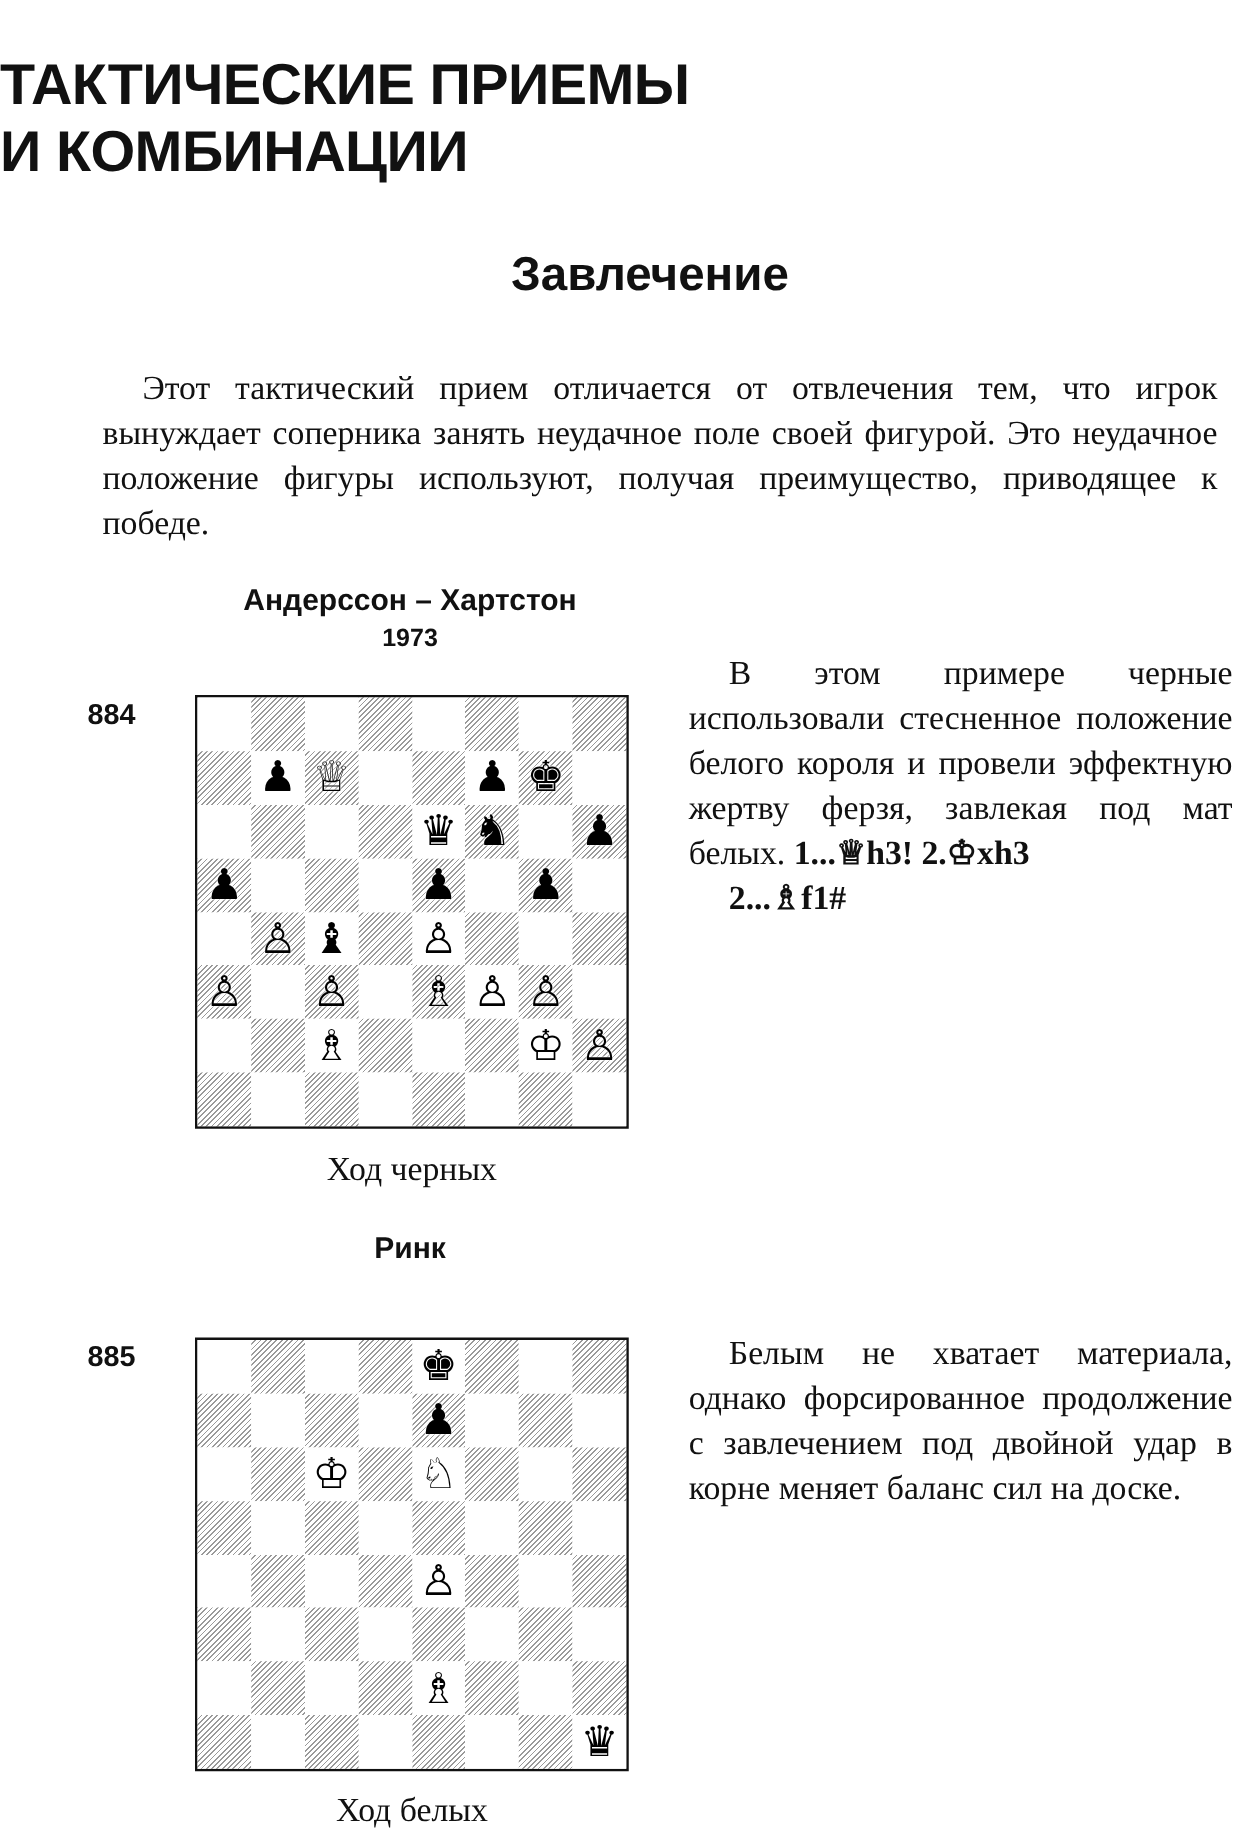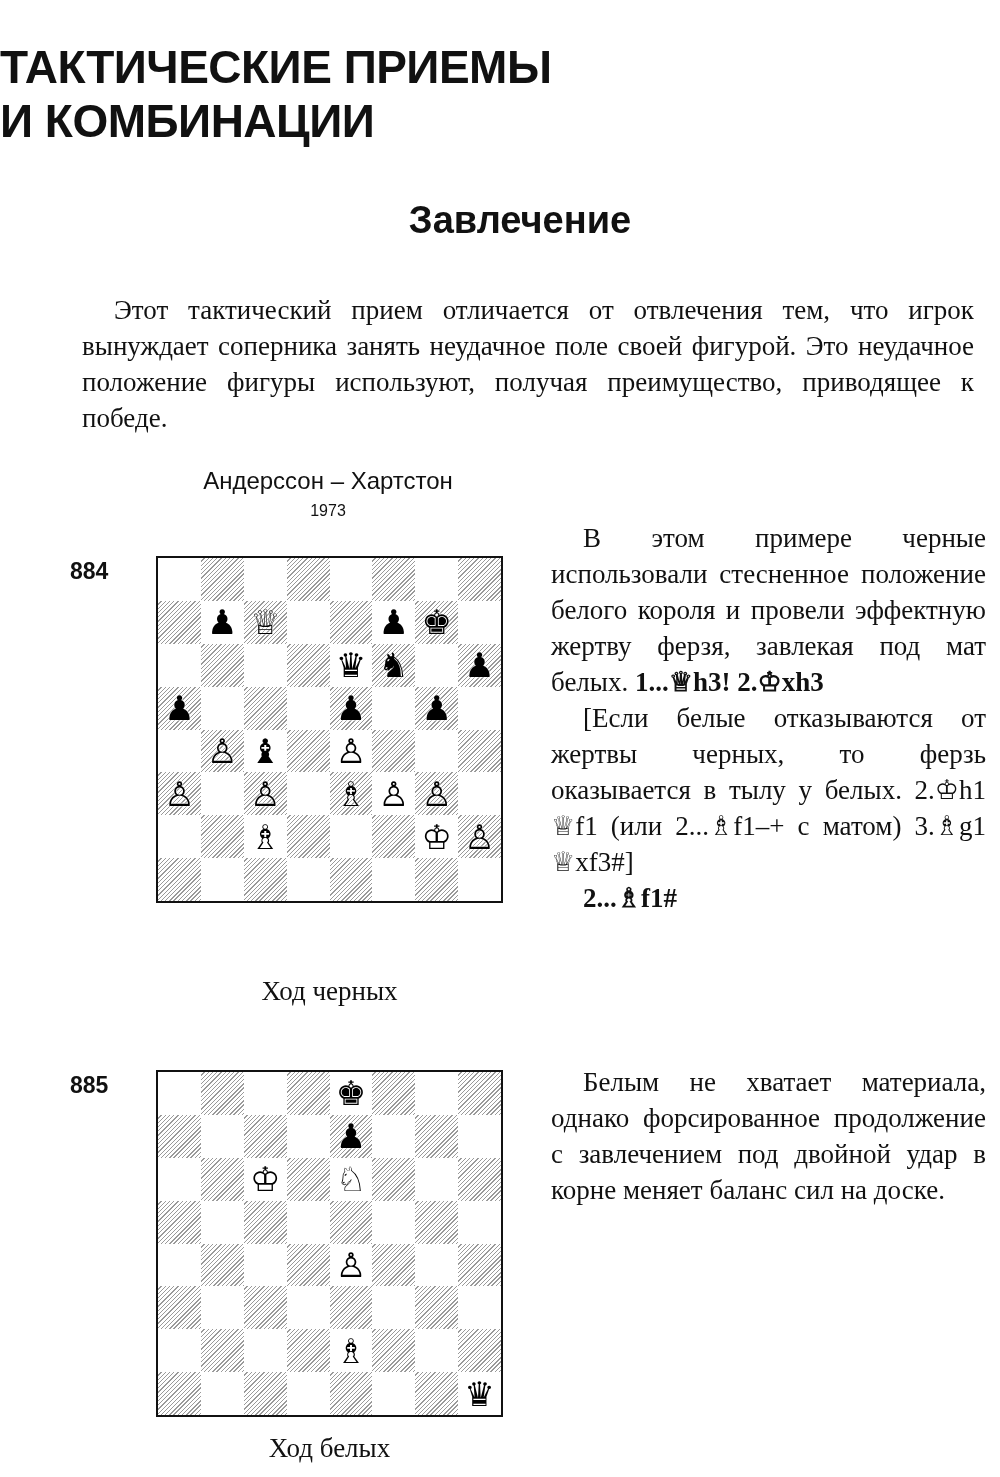--- a/index.html
+++ b/index.html
@@ -18,22 +18,22 @@
   .intro {
     left: 70px; width: 916px; top: 280px;
     font-family: "Liberation Serif", "DejaVu Serif", serif;
     font-size: 27px; line-height: 36px; text-align: justify;
   }
   .intro p { margin: 12px; text-indent: 32px; }
   .game-head {
     left: 100px; width: 456px; text-align: center;
     font-family: "Liberation Sans", "DejaVu Sans", sans-serif;
   }
-  .game-head .players { font-weight: normal; font-size: 24px; line-height: 30px; }
-  .game-head .year { font-size: 16px; line-height: 30px; }
+  .game-head .players { font-weight: bold; font-size: 24px; line-height: 30px; }
+  .game-head .year { font-size: 20px; line-height: 30px; font-weight: bold; }
   .diag-num {
     left: 70px; font-family: "Liberation Sans", "DejaVu Sans", sans-serif;
     font-weight: bold; font-size: 23px;
   }
   .board {
     left: 156px; width: 347px; height: 347px;
     border: 2px solid #111; box-sizing: border-box;
     display: grid; grid-template-columns: repeat(8, 1fr); grid-template-rows: repeat(8, 1fr);
   }
   .sq { position: relative; display: flex; align-items: center; justify-content: center; }
@@ -175,29 +175,29 @@
     </div>
     <div class="sq dark"></div>
     <div class="sq light"></div>
     <div class="sq dark"></div>
     <div class="sq light"></div>
     <div class="sq dark"></div>
     <div class="sq light"></div>
     <div class="sq dark"></div>
     <div class="sq light"></div>
   </div>
-<div class="abs caption" style="top:976px;">Ход черных</div>
+<div class="abs caption" style="top:920px;">Ход черных</div>
 
 <div class="abs commentary" style="top:520px;">
   <p class="indent"><span>В этом примере черные использовали стесненное положение белого короля и провели эффектную жертву ферзя, завлекая под мат белых.</span> <b>1...♕h3! 2.♔xh3</b></p>
-  <p class="indent">[Если белые отказываются от жертвы черных, то ферзь оказывается в тылу у белых. 2.♔h1 ♕f1 (или 2...♗f1–+ с матом) 3.♗g1 ♕xf3#]</p>
   <p class="indent"><b>2...♗f1#</b></p>
 </div>
 
 <div class="abs game-head" style="top:984px;">
+  <div class="players">Ринк</div>
 </div>
 <div class="abs diag-num" style="top:1072px;">885</div>
 <div class="abs board" style="top:1070px;">
     <div class="sq light"></div>
     <div class="sq dark"></div>
     <div class="sq light"></div>
     <div class="sq dark"></div>
     <div class="sq light">
       <span class="piece">♚</span>
     </div>

